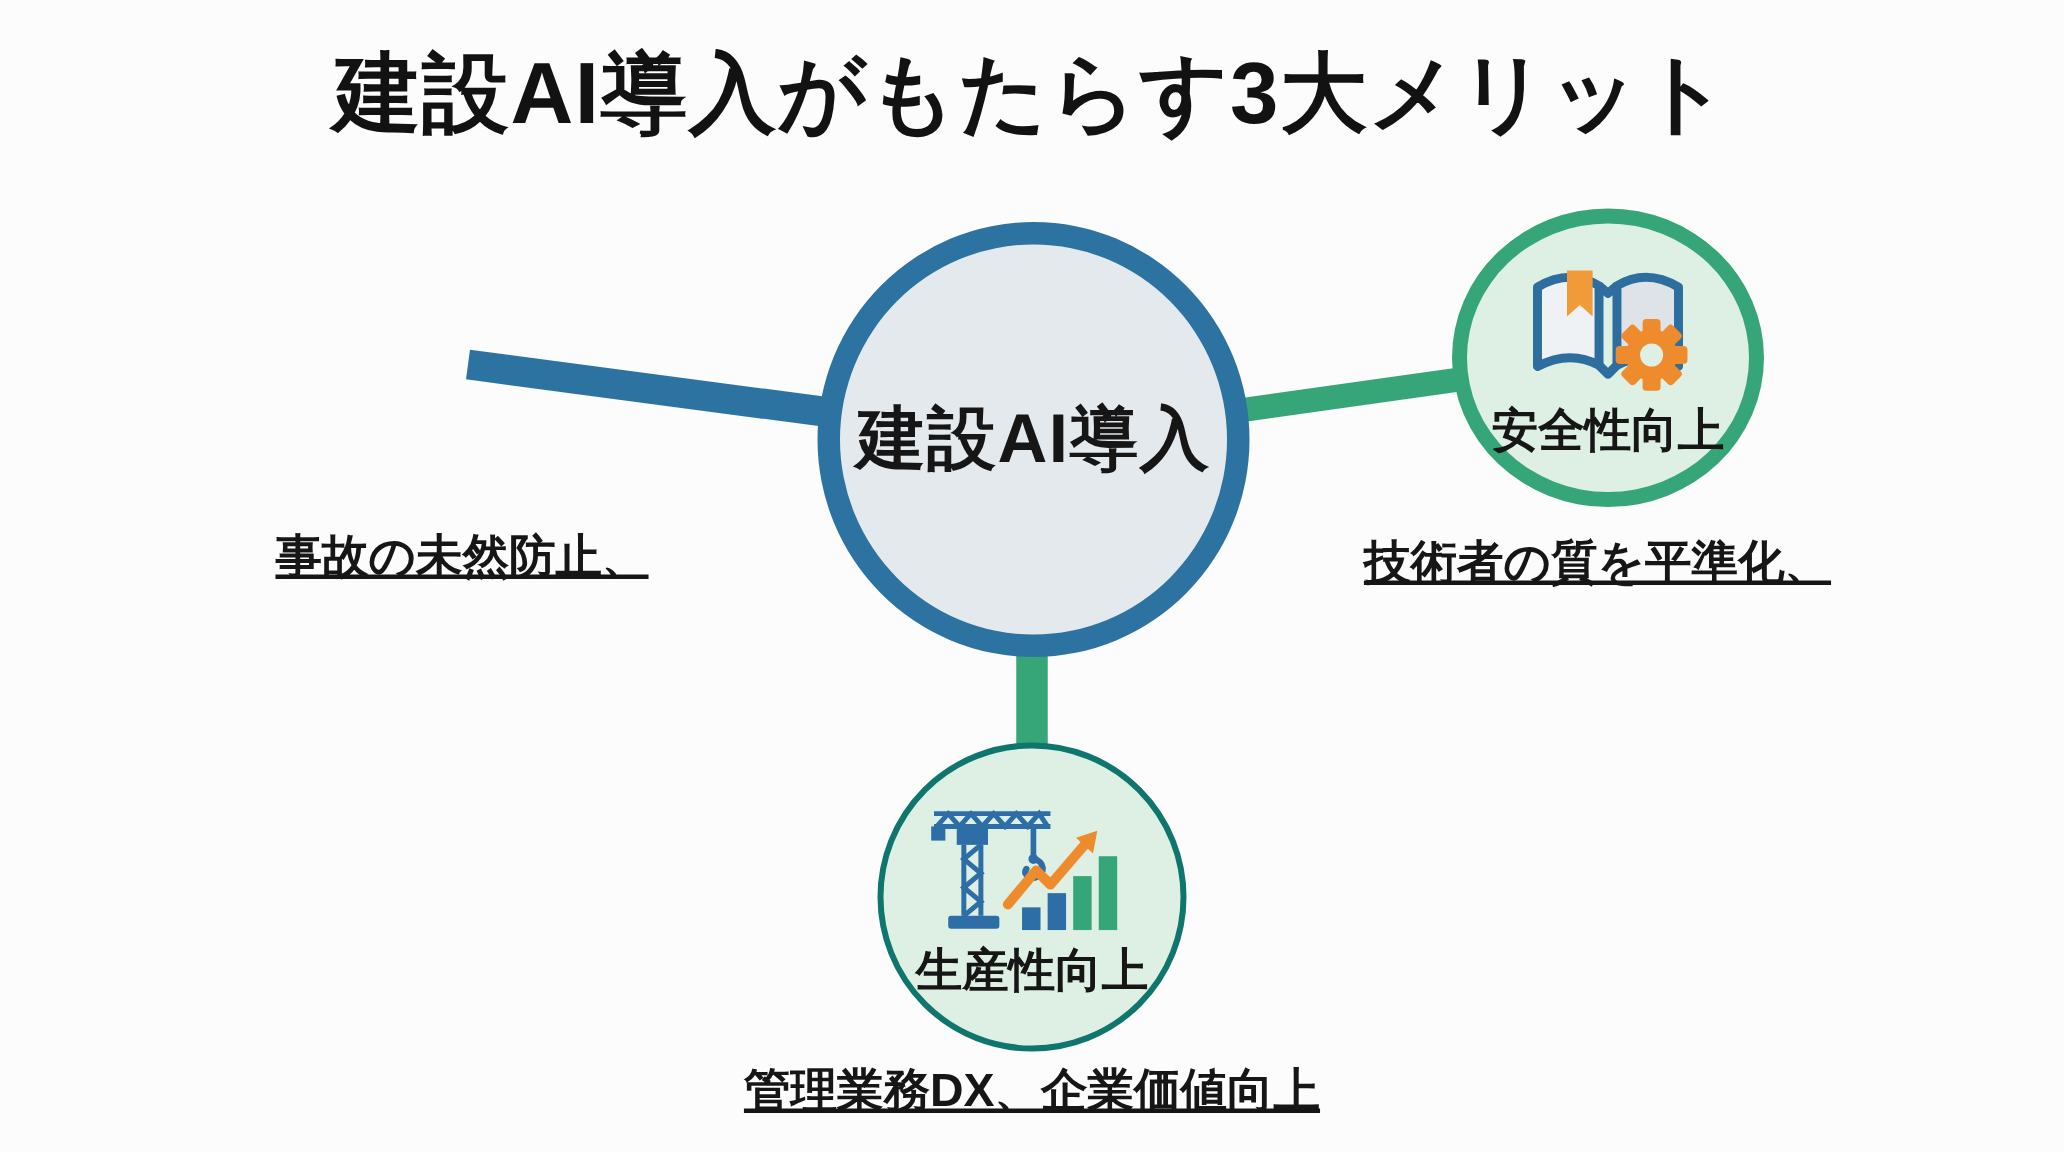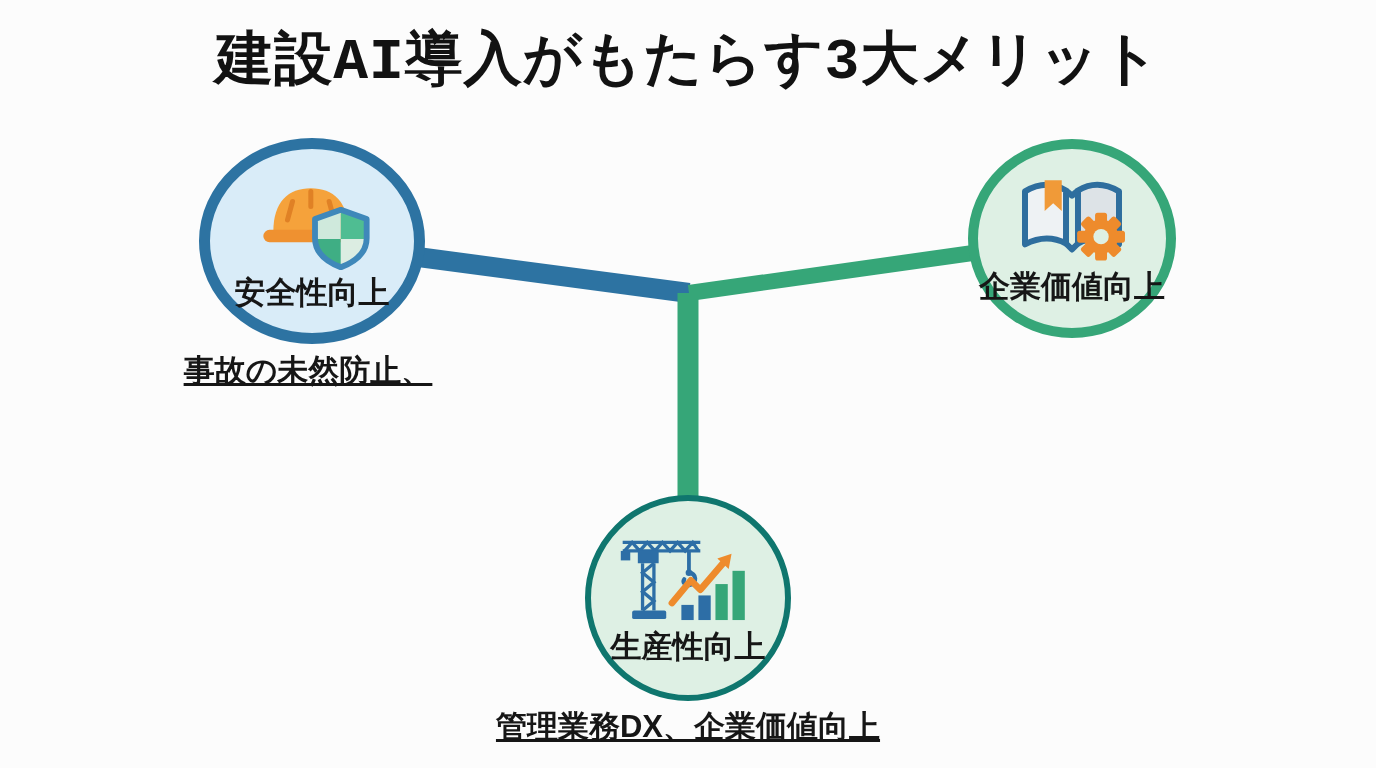--- a/index.html
+++ b/index.html
@@ -7,39 +7,39 @@
     width:1376px;height:768px;overflow:hidden;
     background:#fcfcfc;
     font-family:"Liberation Sans","DejaVu Sans",sans-serif;
     color:#141414;
     position:relative;
   }
   .stage{position:absolute;inset:0;width:1376px;height:768px;}
   .page-title{
     position:absolute;top:30px;left:0;width:1376px;
     text-align:center;font-size:58px;font-weight:800;
-    letter-spacing:1px;color:#121212;margin:0;line-height:1.15;font-family:Liberation Mono, monospace;
+    letter-spacing:1px;color:#121212;margin:0;line-height:1.15;
   }
   .connectors{position:absolute;left:0;top:0;z-index:0;}
   .node{
     position:absolute;border-radius:50%;z-index:1;
     display:flex;flex-direction:column;align-items:center;justify-content:center;
     box-sizing:border-box;
   }
   .node-safety{
     left:199px;top:138px;width:226px;height:206px;
     background:#d9ecf8;border:11px solid #2d73a2;
   }
   .node-education{
     left:968px;top:139px;width:208px;height:199px;
     background:#def0e4;border:10px solid #36a678;
   }
   .node-productivity{
     left:585px;top:495px;width:206px;height:206px;
-    background:#def0e4;border:6px solid #0f766e;
+    background:#def0e4;border:4px solid #0f766e;
   }
   .node-center{
     left:545px;top:148px;width:288px;height:290px;
     background:#e4e9ed;border:15px solid #2d73a2;
     z-index:2;
   }
   .center-label{
     font-size:46px;font-weight:800;color:#161616;letter-spacing:1px;
   }
   .node-label{
@@ -61,60 +61,45 @@
 <div class="stage">
 
   <svg class="connectors" width="1376" height="768" viewBox="0 0 1376 768">
     <line x1="312" y1="243" x2="689" y2="293" stroke="#2d73a2" stroke-width="20"></line>
     <line x1="689" y1="293" x2="1072" y2="239" stroke="#36a678" stroke-width="16"></line>
     <line x1="688" y1="293" x2="688" y2="600" stroke="#36a678" stroke-width="21"></line>
   </svg>
 
   <h1 class="page-title">建設AI導入がもたらす3大メリット</h1>
 
+  <div class="node node-center">
+    <span class="center-label">建設AI導入</span>
+  </div>
 
-  <div class="node node-safety">
-    <svg class="node-icon" width="125" height="102" viewBox="0 0 150 122">
-      <path d="M28 76 C28 40 46 24 73 24 C100 24 118 40 118 76 Z" fill="#f5a23b"></path>
-      <path d="M51 40 L45 62 M73 28 L73 46 M95 40 L101 62" stroke="#e08125" stroke-width="6" stroke-linecap="round" fill="none"></path>
-      <rect x="16" y="74" width="114" height="15" rx="7.5" fill="#ef9130"></rect>
-      <clipPath id="shieldClip">
-          <path d="M109 50 L140 61 L140 84 C140 102 127 112 109 119 C91 112 78 102 78 84 L78 61 Z"></path>
-        </clipPath>
-      <g clip-path="url(#shieldClip)">
-        <rect x="78" y="50" width="31" height="35" fill="#cfe9dc"></rect>
-        <rect x="109" y="50" width="31" height="35" fill="#4fbd92"></rect>
-        <rect x="78" y="85" width="31" height="36" fill="#3fae84"></rect>
-        <rect x="109" y="85" width="31" height="36" fill="#dcede2"></rect>
-      </g>
-      <path d="M109 50 L140 61 L140 84 C140 102 127 112 109 119 C91 112 78 102 78 84 L78 61 Z" fill="none" stroke="#3f88ba" stroke-width="7" stroke-linejoin="round"></path>
-    </svg>
-    <div class="node-label">安全性向上</div>
-  </div>
 
   <div class="node node-education">
     <svg class="node-icon" width="120" height="94" viewBox="0 0 140 110">
       <path d="M15 25 C32 15 48 15 63 24 L63 86 C48 78 32 78 15 87 Z" fill="#eef2f4" stroke="#2e6e9e" stroke-width="7" stroke-linejoin="round"></path>
       <path d="M125 25 C108 15 92 15 77 24 L77 86 C92 78 108 78 125 87 Z" fill="#dde3e7" stroke="#2e6e9e" stroke-width="7" stroke-linejoin="round"></path>
       <path d="M63 24 L70 30 L77 24 M63 86 L70 93 L77 86" fill="none" stroke="#2e6e9e" stroke-width="7" stroke-linejoin="round"></path>
       <path d="M38 12 L58 12 L58 48 L48 39 L38 48 Z" fill="#f09a38"></path>
       <g fill="#ee8b2c">
         <rect x="97" y="50" width="14" height="12" rx="3"></rect>
         <rect x="97" y="50" width="14" height="12" rx="3" transform="rotate(45 104 78)"></rect>
         <rect x="97" y="50" width="14" height="12" rx="3" transform="rotate(90 104 78)"></rect>
         <rect x="97" y="50" width="14" height="12" rx="3" transform="rotate(135 104 78)"></rect>
         <rect x="97" y="50" width="14" height="12" rx="3" transform="rotate(180 104 78)"></rect>
         <rect x="97" y="50" width="14" height="12" rx="3" transform="rotate(225 104 78)"></rect>
         <rect x="97" y="50" width="14" height="12" rx="3" transform="rotate(270 104 78)"></rect>
         <rect x="97" y="50" width="14" height="12" rx="3" transform="rotate(315 104 78)"></rect>
         <circle cx="104" cy="78" r="20"></circle>
       </g>
       <circle cx="104" cy="78" r="9" fill="#def0e4"></circle>
     </svg>
-    <div class="node-label">企業価値向上</div>
+    <div class="node-label">安全性向上</div>
   </div>
 
   <div class="node node-productivity">
     <svg class="node-icon" width="142" height="95" viewBox="0 0 150 100">
       <g stroke="#2d6ea6" stroke-width="3.5" fill="none">
         <path d="M6 14 L88 14 M6 23 L88 23"></path>
         <path d="M8 23 L16 14 L24 23 L32 14 L40 23 L48 14 L56 23 L64 14 L72 23 L80 14 L86 23"></path>
         <path d="M27 36 L27 86 M39 36 L39 86"></path>
         <path d="M39 36 L27 46 L39 56 L27 66 L39 76 L27 86"></path>
       </g>
@@ -131,18 +116,19 @@
       <polyline points="58,78 78,54 88,64 112,36" fill="none" stroke="#ee8b2c" stroke-width="7" stroke-linecap="round" stroke-linejoin="round"></polyline>
       <polygon points="121,26 118,42 106,31" fill="#ee8b2c"></polygon>
     </svg>
     <div class="node-label">生産性向上</div>
   </div>
 
   <div class="desc desc-safety">
     <span>事故の未然防止、</span>
   </div>
   <div class="desc desc-education">
+    <span>技術者の質を平準化、</span>
   </div>
   <div class="desc desc-productivity">
     <span>管理業務DX、企業価値向上</span>
   </div>
 
 </div>
 
 </body></html>

